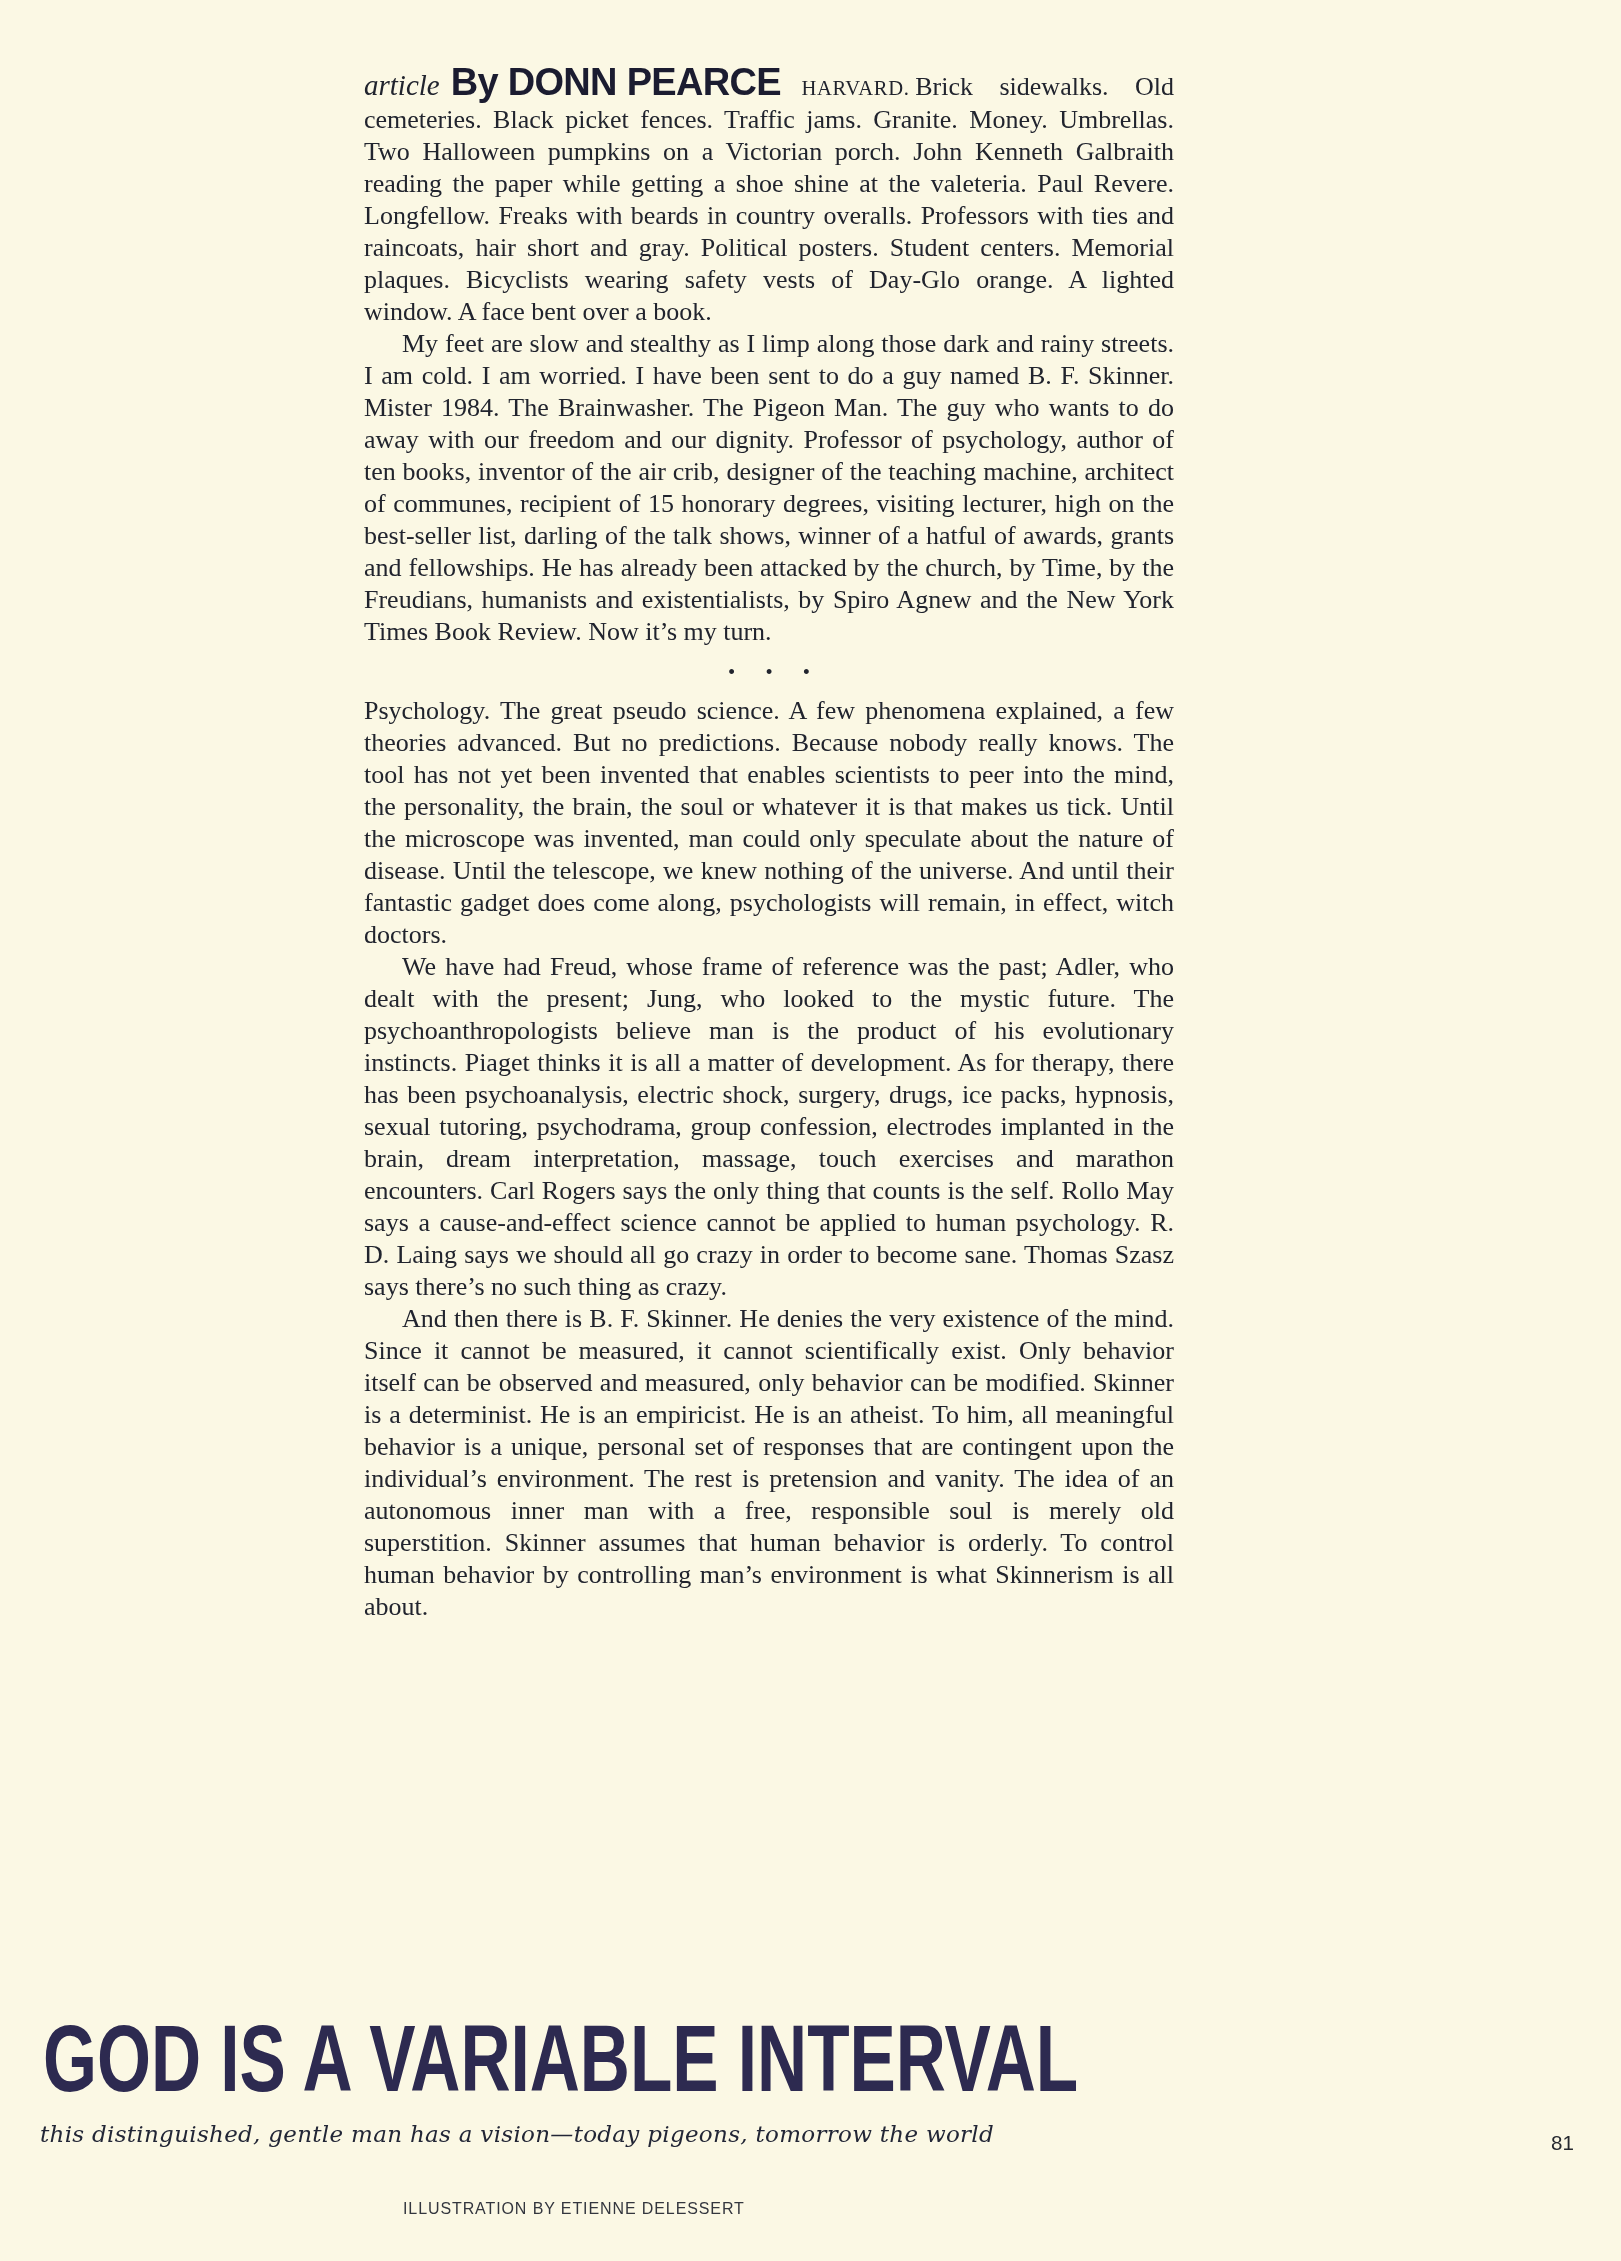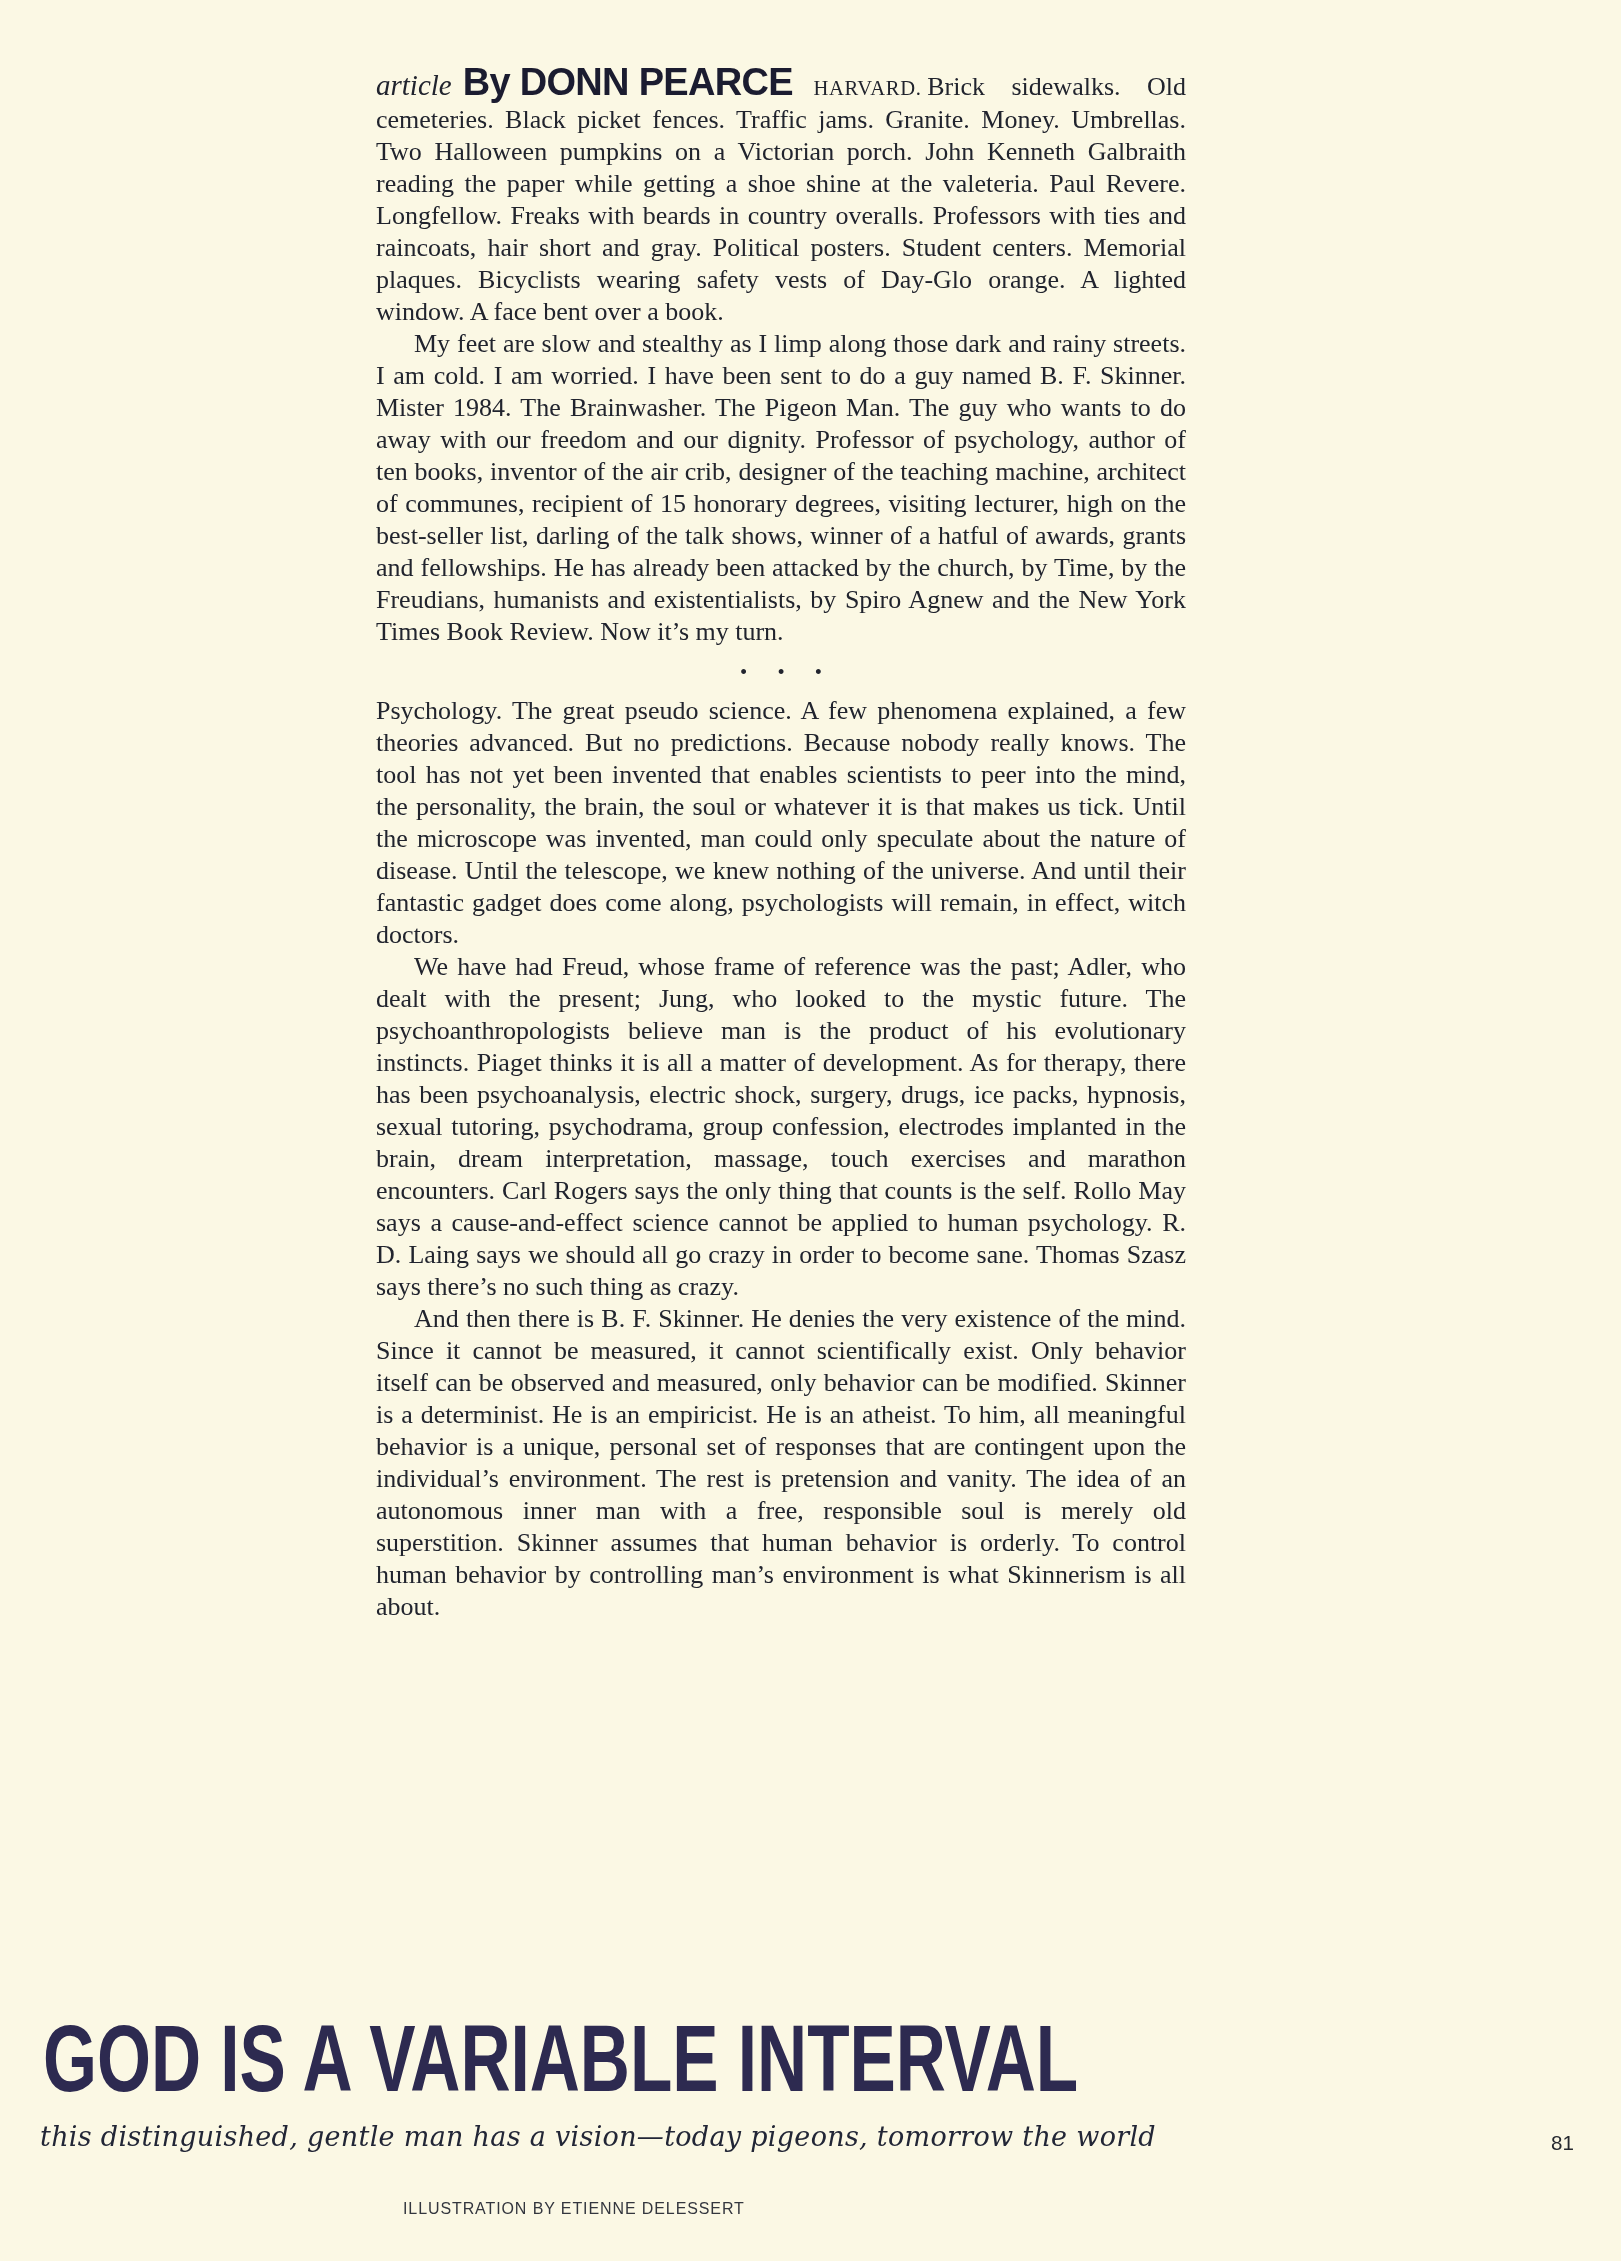--- a/index.html
+++ b/index.html
@@ -12,21 +12,21 @@
     color: #20242e;
     overflow: hidden;
   }
   .page {
     position: absolute;
     inset: 0;
   }
   
   .col {
     position: absolute;
-    left: 376px;
+    left: 364px;
     top: 66px;
     width: 810px;
     font-size: 26px;
     line-height: 32px;
     text-align: justify;
     color: #21242e;
   }
   .col p {
     margin: 0;
     text-indent: 38px;
@@ -77,21 +77,21 @@
     white-space: nowrap;
     transform: scaleX(0.73);
     transform-origin: left top;
   }
   .subtitle {
     position: absolute;
     left: 40px;
     top: 2121px;
     font-family: "DejaVu Serif", serif;
     font-style: italic;
-    font-size: 27px;
+    font-size: 23px;
     color: #222636;
     white-space: nowrap;
     letter-spacing: 0.3px;
   }
   .credit {
     position: absolute;
     left: 403px;
     top: 2200px;
     font-family: "Liberation Sans", sans-serif;
     font-size: 16px;

